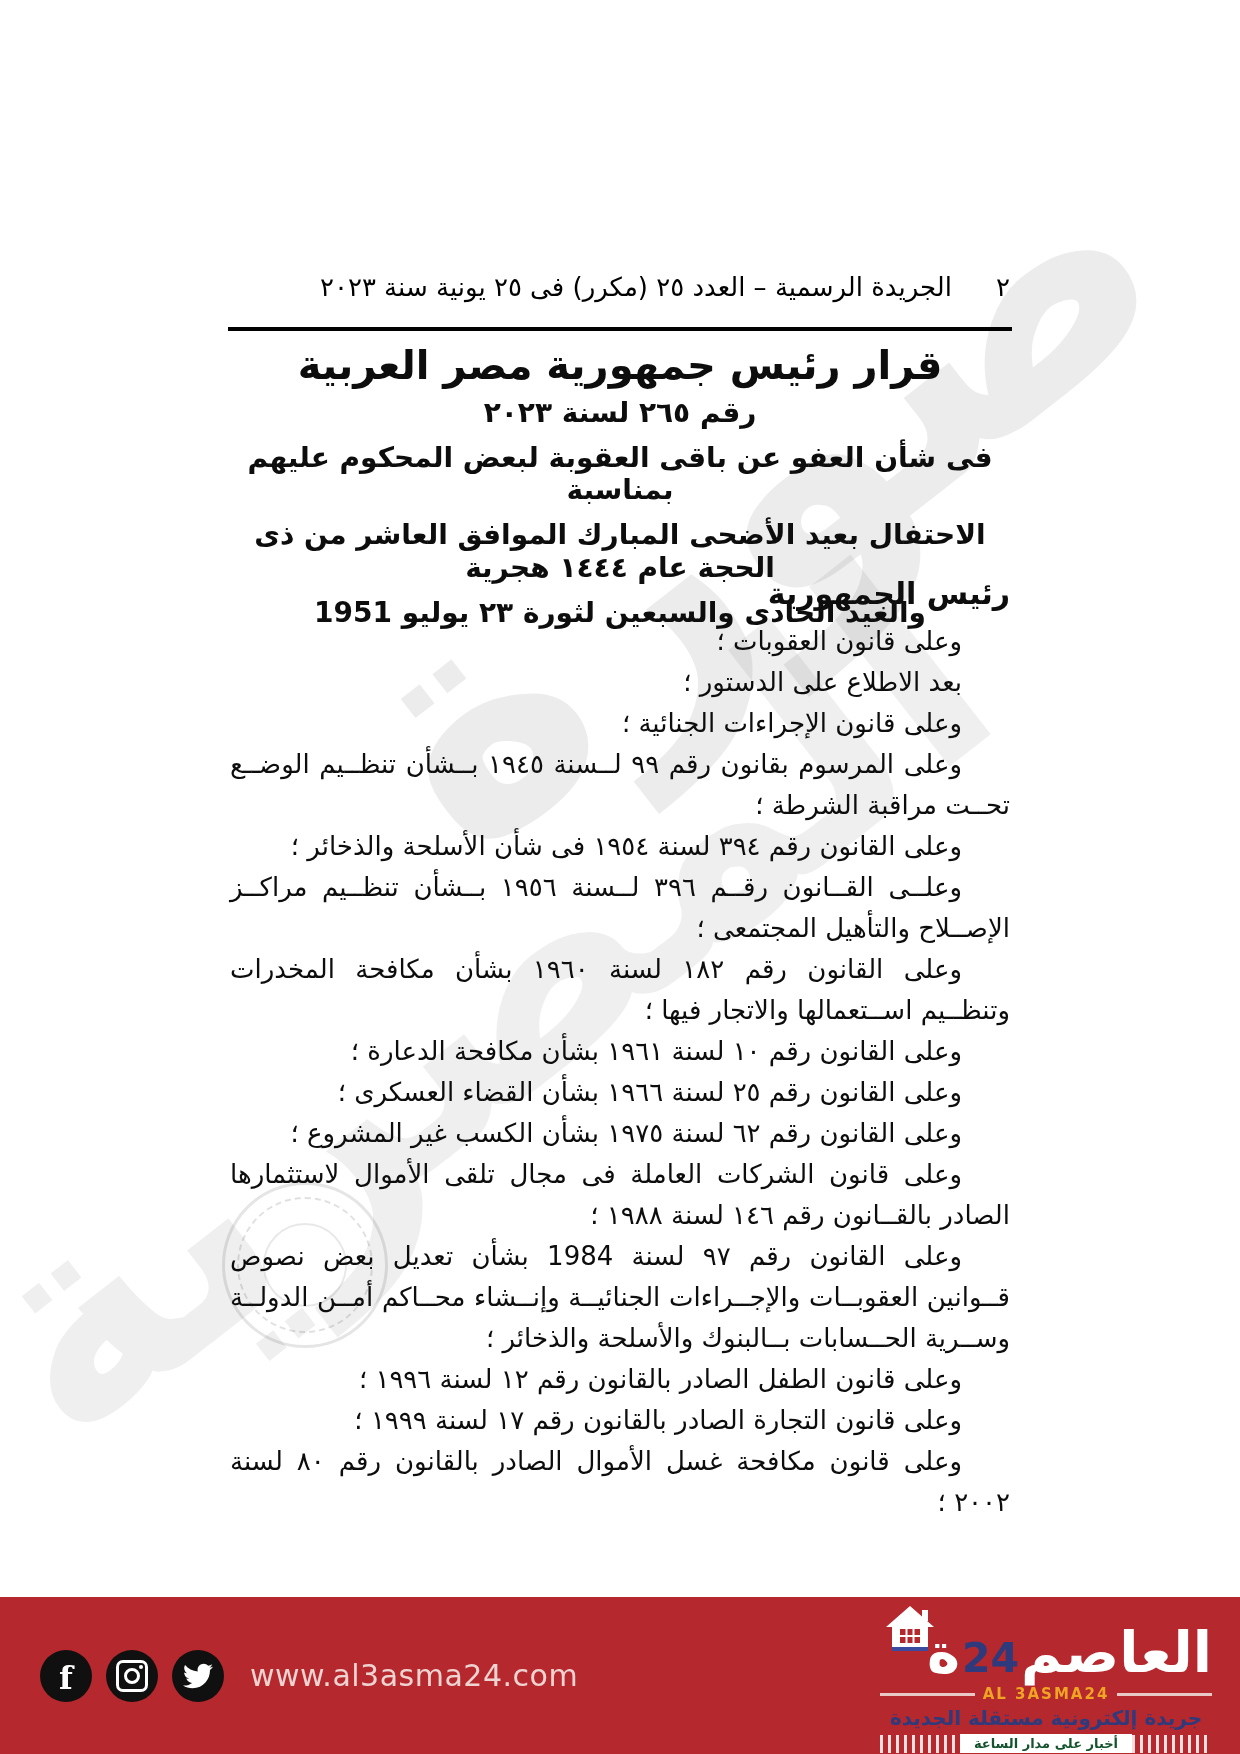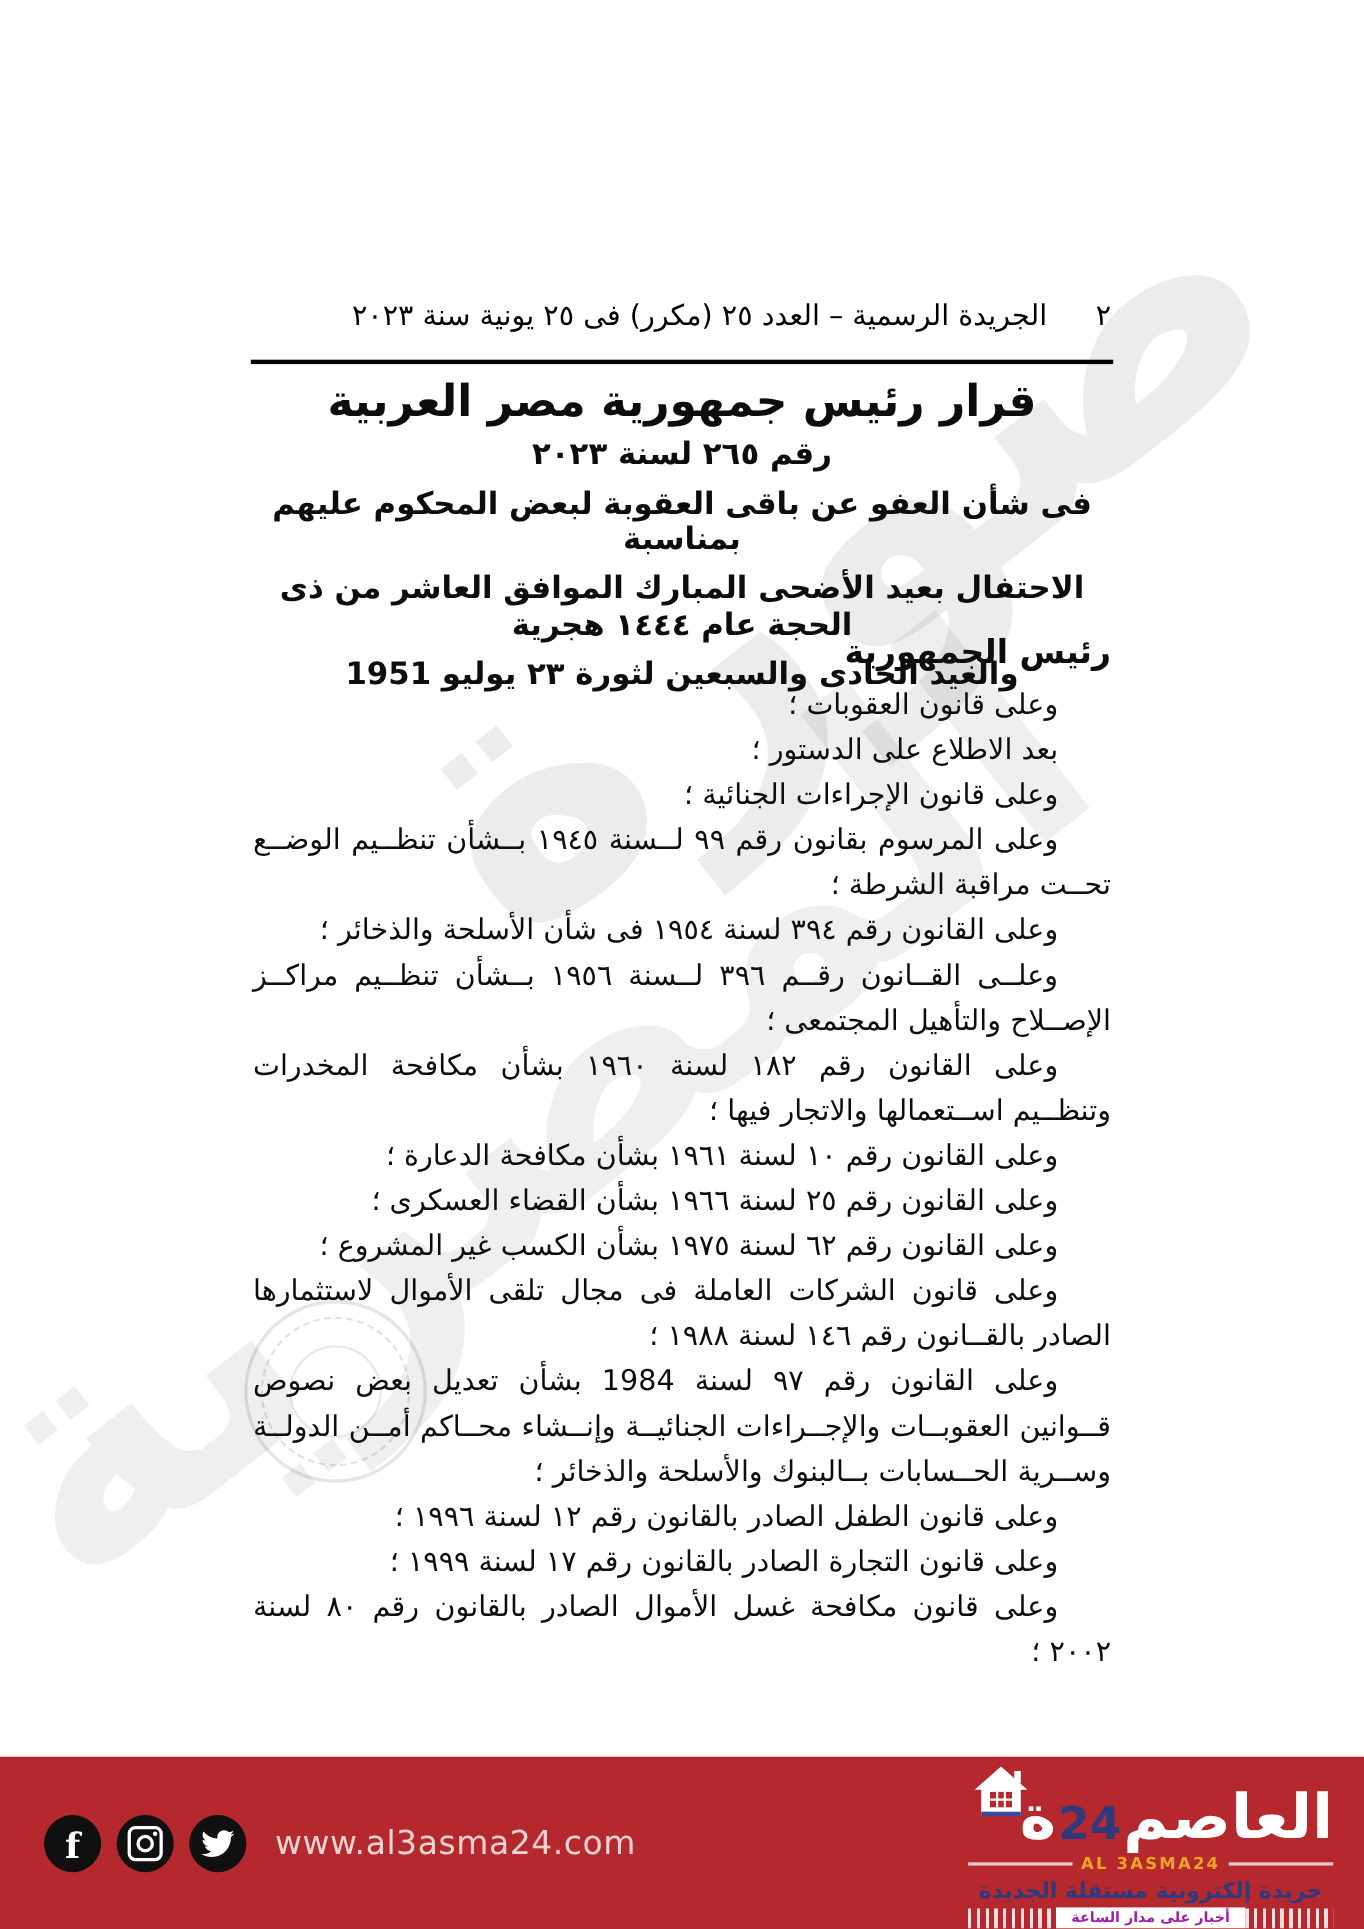--- a/index.html
+++ b/index.html
@@ -58,21 +58,21 @@
     margin-top:20px;line-height:1;}
   .logo-name-ar{color:#fff;font-size:56px;font-weight:bold;}
   .logo-name-num{color:#2e3a7c;font-size:41px;font-weight:bold;margin:0 2px 2px 2px;}
   .logo-divider{display:flex;align-items:center;gap:8px;margin-top:4px;direction:ltr;}
   .logo-divider-line{flex:1;height:3px;background:#e9c8c6;}
   .logo-latin{color:#f0a424;font-weight:bold;font-size:15px;letter-spacing:2px;white-space:nowrap;}
   .logo-tagline{text-align:center;color:#2e3a7c;font-size:20px;font-weight:bold;margin-top:3px;direction:rtl;}
   .logo-bar-row{display:flex;align-items:center;margin-top:4px;}
   .logo-stripes{flex:1;height:18px;
     background:repeating-linear-gradient(90deg,rgba(255,255,255,0.85) 0 3px,transparent 3px 8px);}
-  .logo-bar{background:#fff;color:#a21caf;font-size:13px;font-weight:bold;
+  .logo-bar{background:#fff;color:#14532d;font-size:13px;font-weight:bold;
     padding:2px 14px;direction:rtl;white-space:nowrap;}
 </style>
 </head>
 <body>
 
 <div class="watermark-layer">
   <div class="wm-word wm-word-1">صورة</div>
   <div class="wm-word wm-word-2">المصرية</div>
   <div class="wm-seal">
     <div class="wm-seal-mid"></div>

